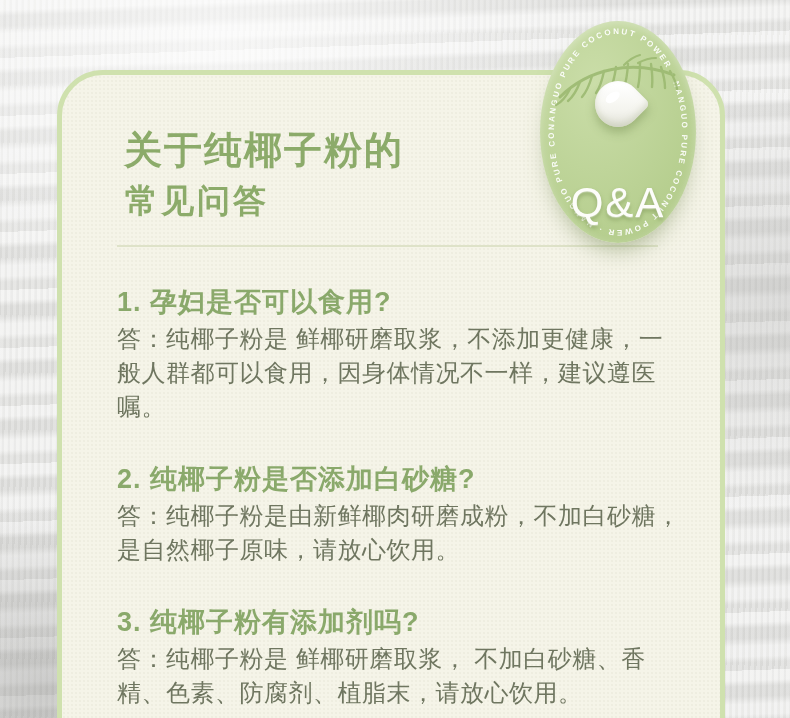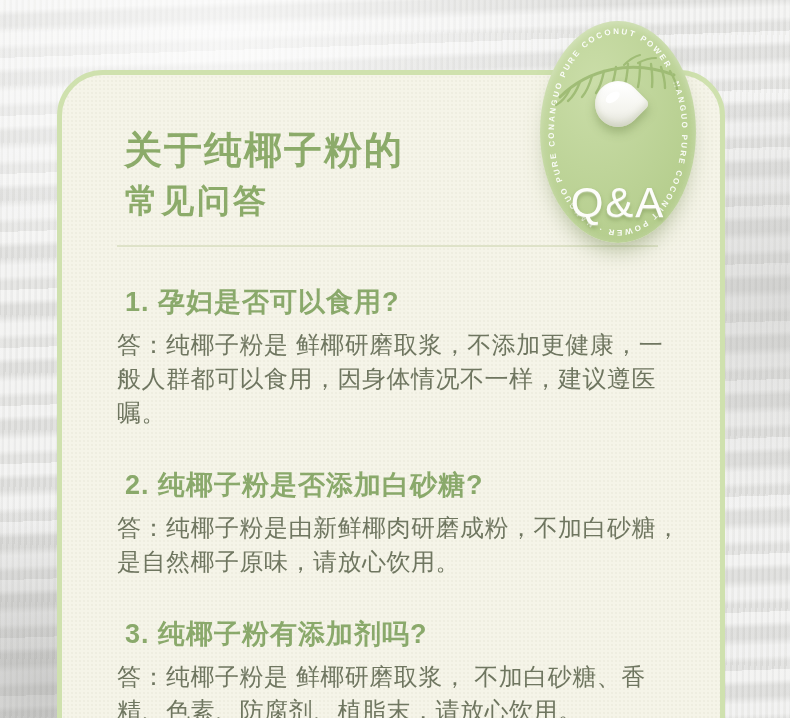--- a/index.html
+++ b/index.html
@@ -34,21 +34,21 @@
   }
   .title-line2{
     font-size:33px;line-height:1.15;font-weight:700;color:#8cab6a;letter-spacing:3px;margin:6px 0 0 8px;
   }
   .divider{
     margin-top:26px;width:541px;height:0;
     border-top:2px solid #dee2c8;
   }
   .qa-item{margin-top:37px;}
   .qa-question{
-    font-size:27px;font-weight:700;color:#8aa96b;letter-spacing:1px;margin:8px;
+    font-size:27px;font-weight:700;color:#8aa96b;letter-spacing:1px;margin:0;
   }
   .qa-answer{
     margin-top:2px;width:566px;
     font-size:24px;line-height:34px;color:#6f7660;letter-spacing:0.5px;
   }
   
   .badge{
     position:absolute;left:540px;top:21px;width:156px;height:222px;
     border-radius:50%;
     background:radial-gradient(120% 120% at 35% 28%, #cadda8 0%, #b7cf90 55%, #a7c37d 100%);

